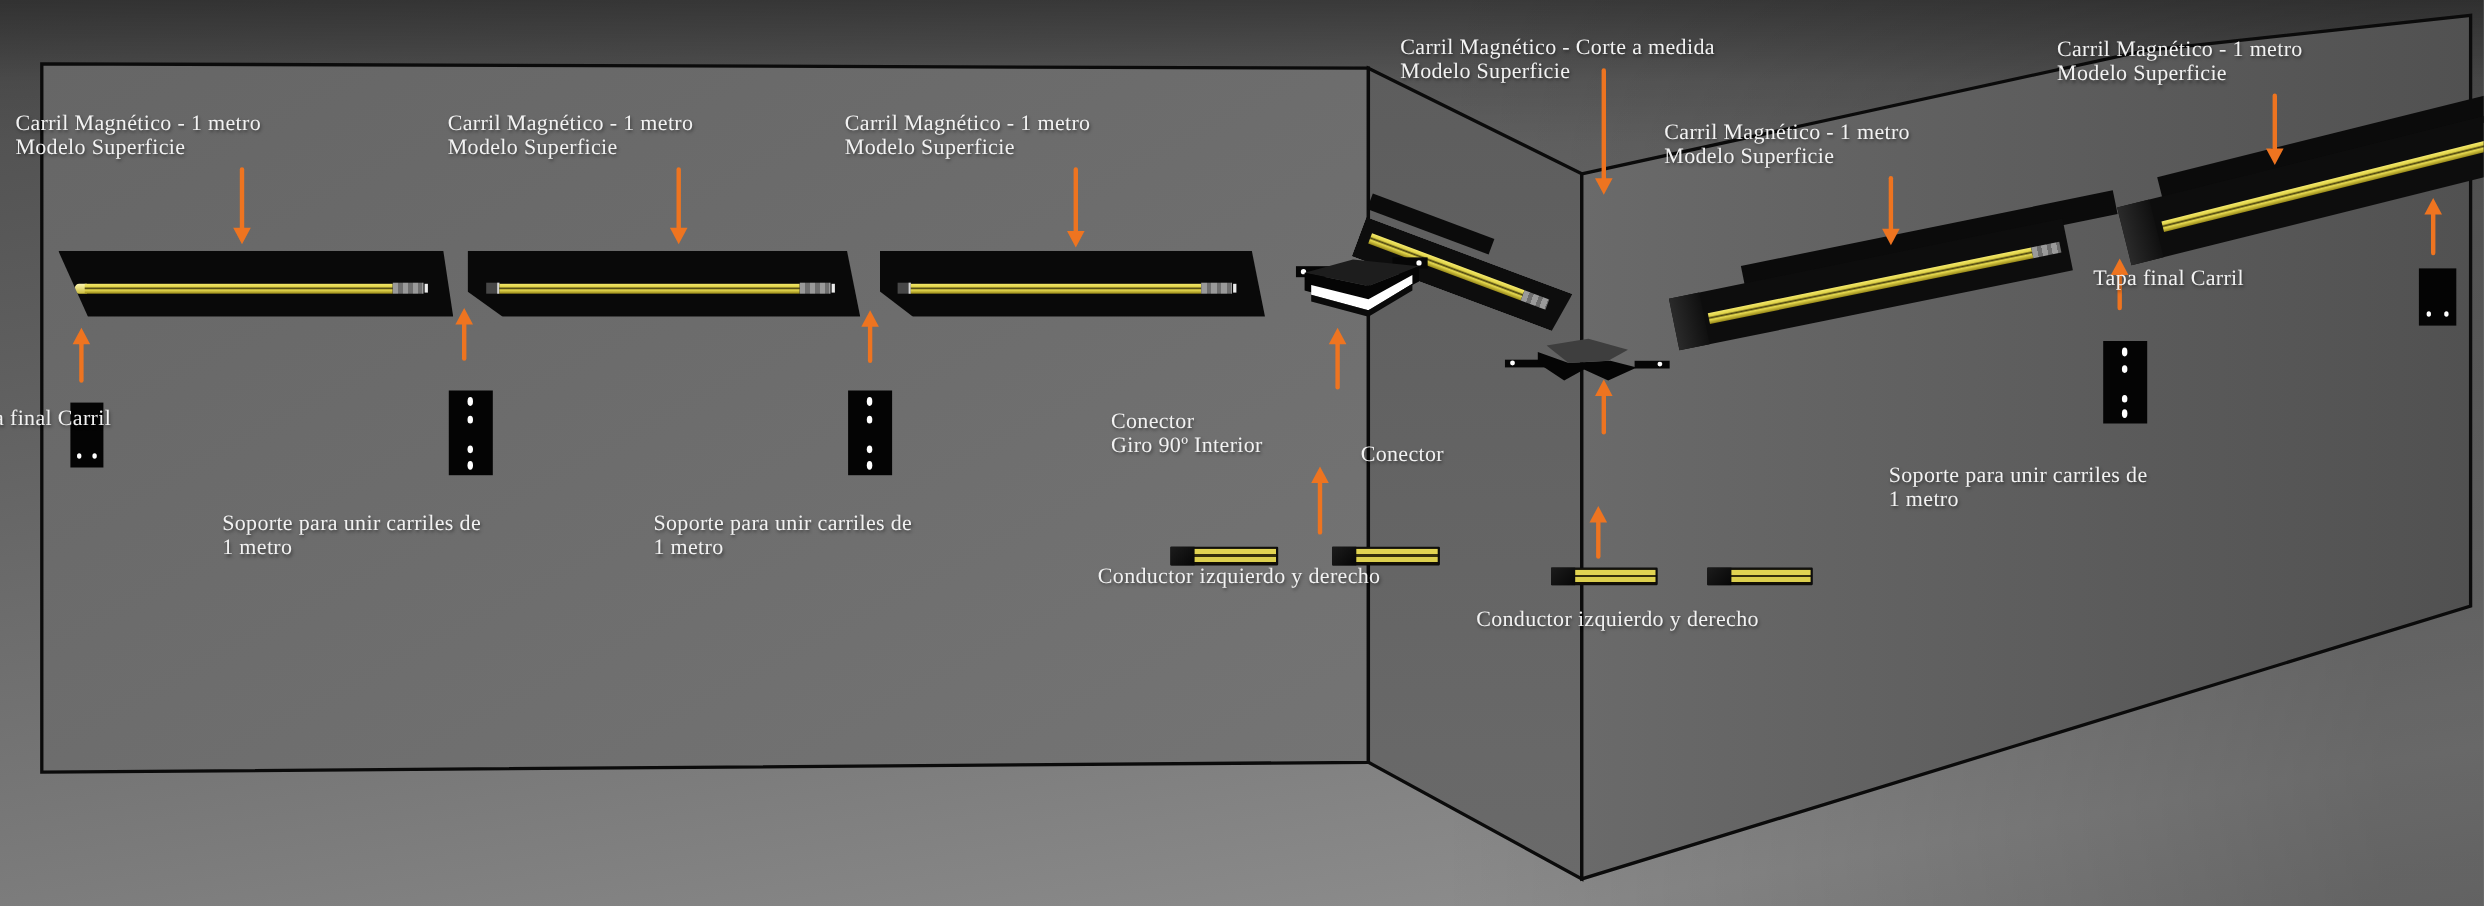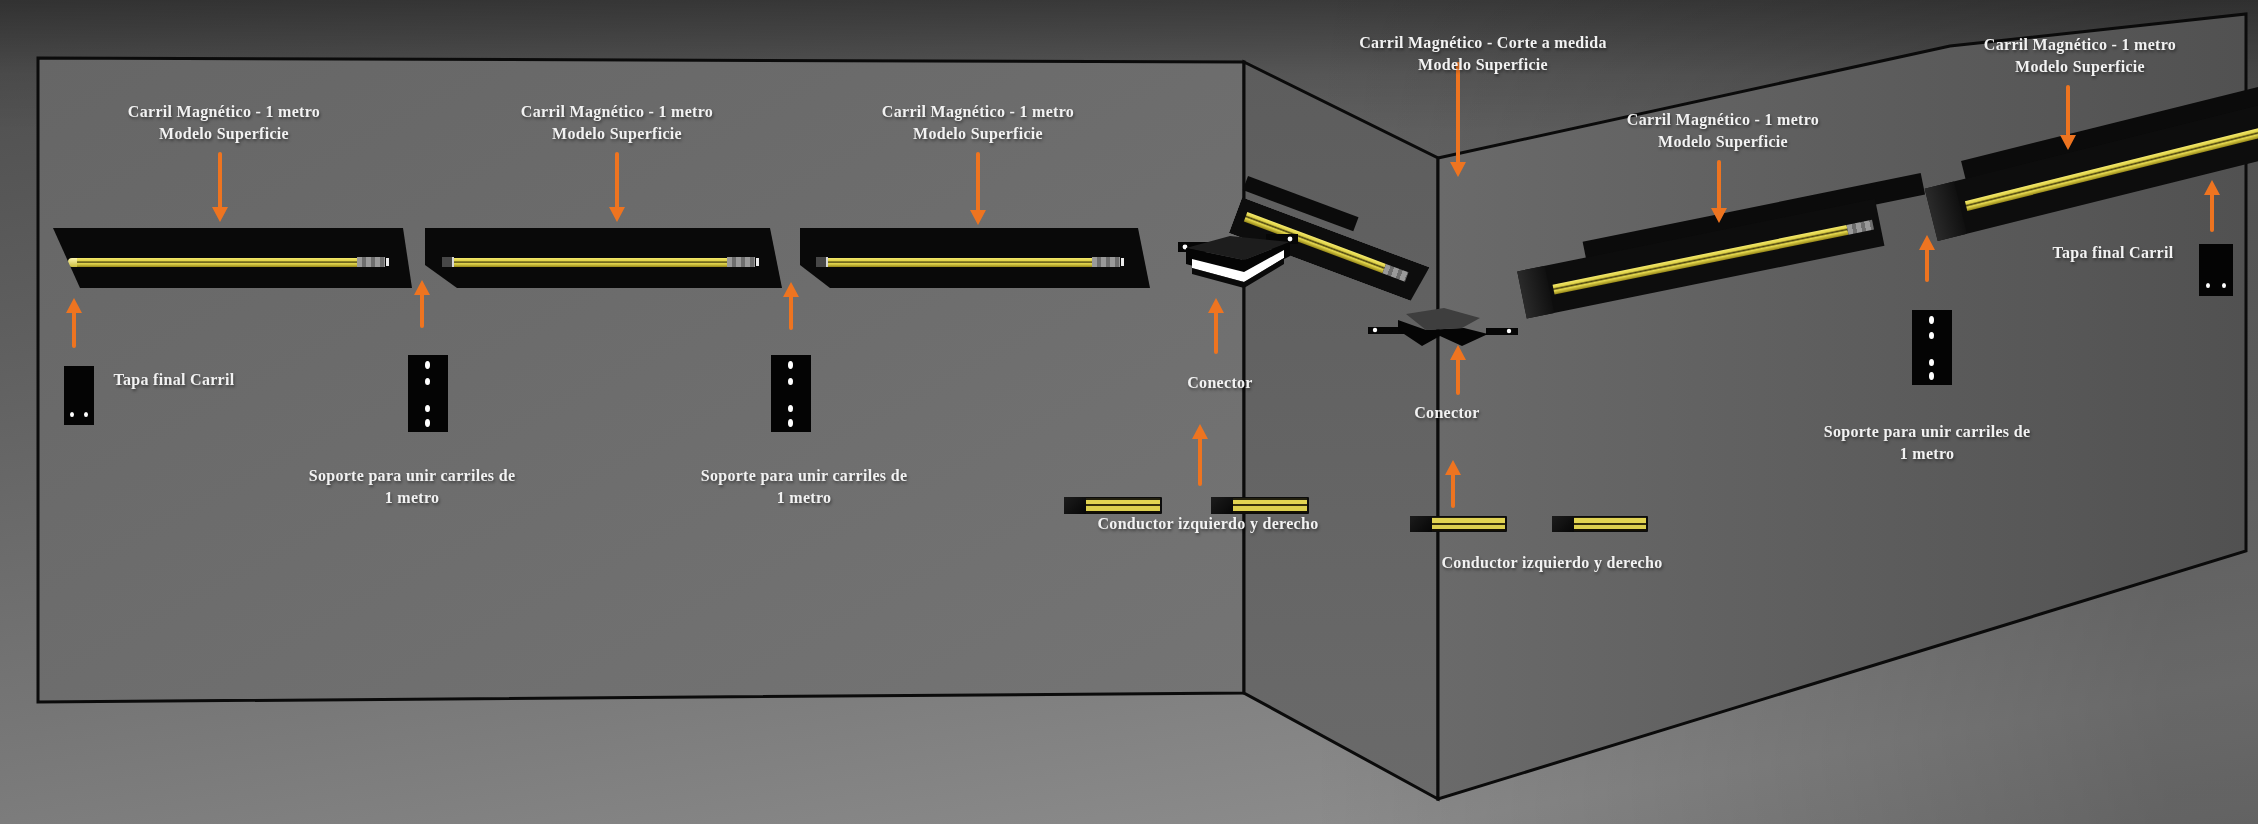--- a/index.html
+++ b/index.html
@@ -7,22 +7,22 @@
     position:relative;width:2258px;height:824px;overflow:hidden;
     background-image:
       linear-gradient(90deg, rgba(0,0,0,0) 58%, rgba(0,0,0,0.26) 96%),
       linear-gradient(180deg, rgba(0,0,0,0.35) 0%, rgba(0,0,0,0.08) 9%, rgba(0,0,0,0) 16%),
       linear-gradient(170deg, #4c4c4c 0%, #5f5f5f 28%, #757575 58%, #8c8c8c 88%, #848484 100%);
     font-family:"Liberation Serif", serif;
   }
   svg.walls{position:absolute;left:0;top:0;z-index:1;}
   
   .lbl{
-    position:absolute;width:420px;margin-left:-210px;text-align:center;
-    color:#f2f2f2;font-weight:700;font-size:16px;line-height:22px;
+    position:absolute;width:420px;margin-left:-210px;text-align:left;
+    color:#f2f2f2;font-weight:400;font-size:20px;line-height:22px;
     text-shadow:1px 2px 3px rgba(0,0,0,0.45);letter-spacing:.3px;z-index:8;white-space:nowrap;
   }
   
   .arrow{position:absolute;width:16px;z-index:7;}
   .arrow .stem{position:absolute;left:6px;width:4px;background:#ee7420;border-radius:2px;}
   .arrow.down .stem{top:0;bottom:13px;}
   .arrow.up .stem{top:13px;bottom:0;}
   .arrow .head{position:absolute;left:0;width:0;height:0;border-left:8px solid transparent;border-right:8px solid transparent;}
   .arrow.down .head{bottom:0;border-top:15px solid #ee7420;}
   .arrow.up .head{top:0;border-bottom:15px solid #ee7420;}
@@ -281,20 +281,21 @@
   <div class="lbl" style="left:804px;top:465px;">
     <div>Soporte para unir carriles de</div>
     <div>1 metro</div>
   </div>
   <div class="lbl" style="left:1927px;top:421px;">
     <div>Soporte para unir carriles de</div>
     <div>1 metro</div>
   </div>
   <div class="lbl" style="left:1220px;top:372px;">
     <div>Conector</div>
+    <div>Giro 90º Interior</div>
   </div>
   <div class="lbl" style="left:1447px;top:402px;">
     <div>Conector</div>
   </div>
   <div class="lbl" style="left:1208px;top:513px;">
     <div>Conductor izquierdo y derecho</div>
   </div>
   <div class="lbl" style="left:1552px;top:552px;">
     <div>Conductor izquierdo y derecho</div>
   </div>

